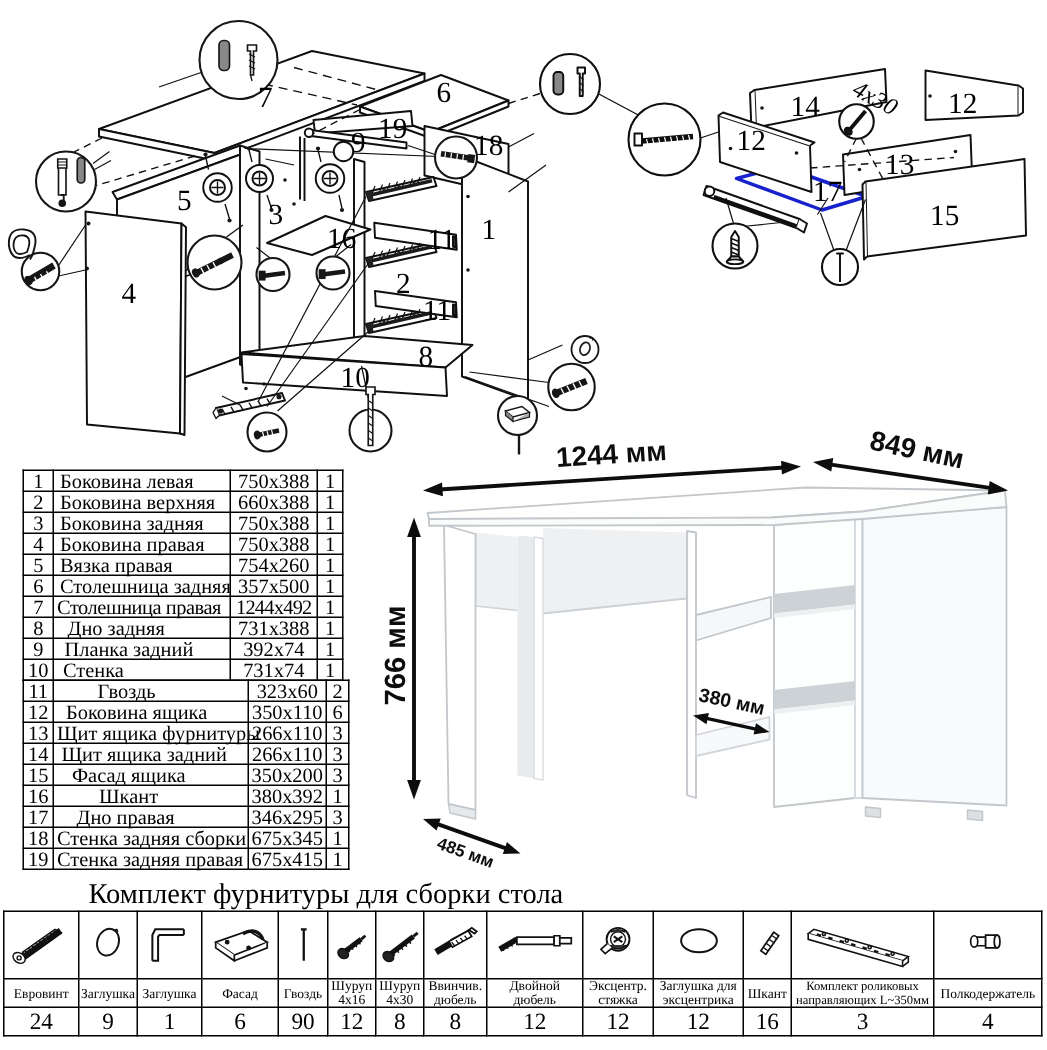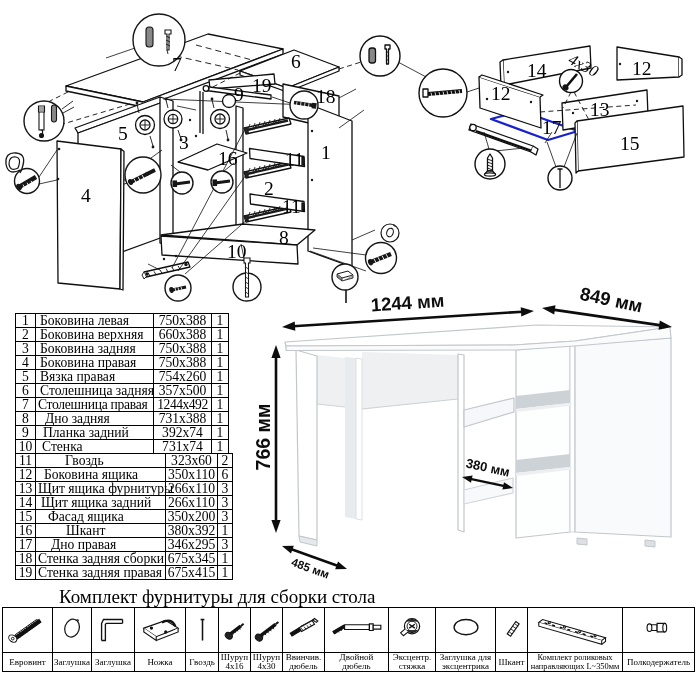--- a/index.html
+++ b/index.html
@@ -659,26 +659,42 @@
               <path d="M33 16 L41 16 L41 25 L33 25 Z"></path>
               <ellipse cx="41" cy="20.5" rx="2" ry="4.5"></ellipse>
             </g>
           </svg>
         </td>
 </tr>
 <tr class="nm">
 <td>Евровинт</td>
         <td>Заглушка</td>
         <td>Заглушка</td>
-        <td>Ножка</td>
+        <td>Фасад</td>
         <td>Гвоздь</td>
         <td>Шуруп<br>4х16</td>
         <td>Шуруп<br>4х30</td>
         <td>Ввинчив.<br>дюбель</td>
         <td>Двойной<br>дюбель</td>
         <td>Эксцентр.<br>стяжка</td>
         <td>Заглушка для<br>эксцентрика</td>
         <td>Шкант</td>
         <td style="font-size:8.4px">Комплект роликовых<br>направляющих L~350мм</td>
         <td>Полкодержатель</td>
 </tr>
+<tr class="qt">
+<td>24</td>
+        <td>9</td>
+        <td>1</td>
+        <td>6</td>
+        <td>90</td>
+        <td>12</td>
+        <td>8</td>
+        <td>8</td>
+        <td>12</td>
+        <td>12</td>
+        <td>12</td>
+        <td>16</td>
+        <td>3</td>
+        <td>4</td>
+</tr>
 </tbody>
   </table>
 
 </body></html>

